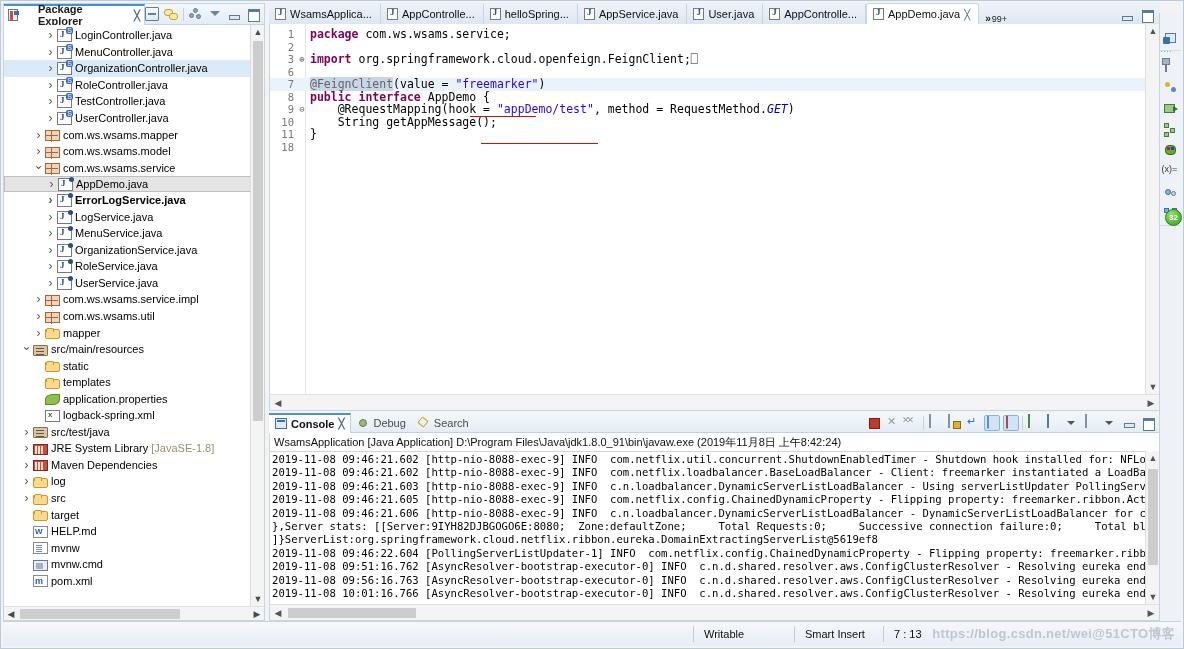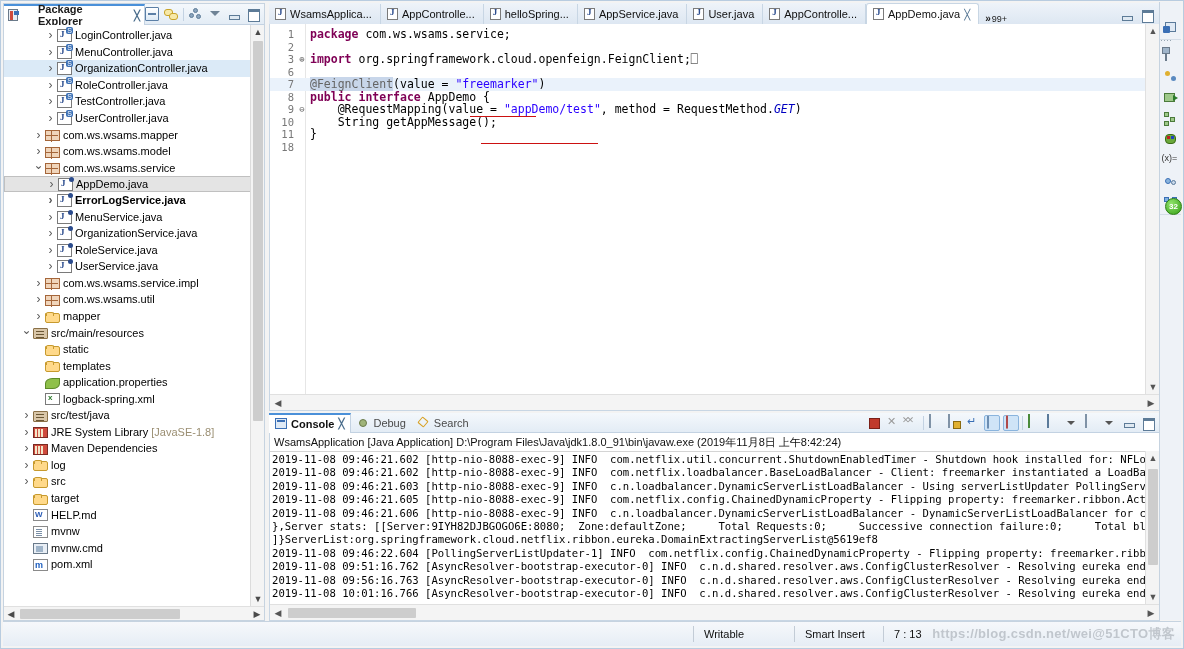--- a/index.html
+++ b/index.html
@@ -270,21 +270,21 @@
   .c-vscroll { position:absolute; right:0; top:18px; bottom:16px; width:14px; background:#f4f4f4; border-left:1px solid #e0e0e0;}
   .c-vscroll .a{position:absolute;left:0;width:14px;height:14px;text-align:center;font-size:9px;line-height:14px;color:#555;}
   .c-vscroll .thumb{position:absolute;left:2px;width:10px;background:#cdcdcd;border-radius:1px;}
   .c-hscroll { position:absolute; left:0; right:0; bottom:0; height:16px; background:#f4f4f4; border-top:1px solid #e0e0e0; display:flex; align-items:center;}
   .c-hscroll .a{width:16px;text-align:center;font-size:9px;color:#555;}
   .c-hscroll .track{flex:1;height:16px;position:relative;}
   .c-hscroll .thumb{position:absolute;left:2px;top:3px;height:10px;background:#cdcdcd;border-radius:1px;}
 
   
   #rtoolbar {
-    position:absolute; right:2px; top:1px; width:22px; height:618px;
+    position:absolute; right:2px; top:12px; width:22px; height:618px;
     background:#eef2f7; border-left:1px solid #c6d3e0;
   }
   .rtb-sec { border-bottom:1px solid #d4dde7; padding:3px 0; display:flex; flex-direction:column; align-items:center; gap:5px;}
   .rtb-i { width:16px; height:16px; position:relative; }
   .rtb-dots::before{content:"\00B7 \00B7 \00B7 \00B7";position:absolute;left:0;top:-5px;font-size:9px;color:#8a9aa8;letter-spacing:0px;}
   .r-persp{background:#e8eef5;border:1px solid #6a7a8a;width:12px;height:11px;margin:2px 0 0 2px;}
   .r-persp::after{content:"";position:absolute;left:-1px;top:-1px;width:6px;height:5px;background:#9fb4c9;border:1px solid #6a7a8a;}
   .r-vars{ }
   .r-vars::before{content:"(x)=";position:absolute;left:-1px;top:0;font-size:9px;color:#333;}
   .r-green { width:17px;height:17px;border-radius:50%;background:radial-gradient(circle at 35% 30%,#8fe36a,#35a017); border:1px solid #2c7d13;
@@ -386,20 +386,25 @@
           <span class="tlabel">AppDemo.java</span>
         </div>
         <div class="trow" style="padding-left: 40px; font-weight: bold;">
           <span class="arrow closed"></span>
           <span class="ticon ic-iface"></span>
           <span class="tlabel">ErrorLogService.java</span>
         </div>
         <div class="trow" style="padding-left: 40px;">
           <span class="arrow closed"></span>
           <span class="ticon ic-iface"></span>
+          <span class="tlabel">LogService.java</span>
+        </div>
+        <div class="trow" style="padding-left: 40px;">
+          <span class="arrow closed"></span>
+          <span class="ticon ic-iface"></span>
           <span class="tlabel">MenuService.java</span>
         </div>
         <div class="trow" style="padding-left: 40px;">
           <span class="arrow closed"></span>
           <span class="ticon ic-iface"></span>
           <span class="tlabel">OrganizationService.java</span>
         </div>
         <div class="trow" style="padding-left: 40px;">
           <span class="arrow closed"></span>
           <span class="ticon ic-iface"></span>
@@ -562,21 +567,21 @@
         <div style="position:absolute;left:1px;top:91px;width:10px;height:26px;background:#dbe8f6;"></div>
       </div>
       <div class="gutter"></div>
       <div class="codearea" id="code-lines">
           <div class="cline"><span class="lnum">1</span><span class="fold"></span><span class="ctext"><span class="k-kw">package</span><span class="k-plain"> com.ws.wsams.service;</span></span></div>
           <div class="cline"><span class="lnum">2</span><span class="fold"></span><span class="ctext"></span></div>
           <div class="cline"><span class="lnum">3</span><span class="fold">⊕</span><span class="ctext"><span class="k-kw">import</span><span class="k-plain"> org.springframework.cloud.openfeign.FeignClient;</span><span class="k-ann">⎕</span></span></div>
           <div class="cline"><span class="lnum">6</span><span class="fold"></span><span class="ctext"></span></div>
           <div class="cline hl"><span class="lnum">7</span><span class="fold"></span><span class="ctext"><span class="k-ann sel-token">@FeignClient</span><span class="k-plain">(value = </span><span class="k-str">"freemarker"</span><span class="k-plain">)</span></span></div>
           <div class="cline"><span class="lnum">8</span><span class="fold"></span><span class="ctext"><span class="k-kw">public interface</span><span class="k-plain"> AppDemo {</span></span></div>
-          <div class="cline"><span class="lnum">9</span><span class="fold">⊖</span><span class="ctext"><span class="k-plain">    @RequestMapping(value = </span><span class="k-str">"appDemo/test"</span><span class="k-plain">, method = RequestMethod.</span><span class="k-static">GET</span><span class="k-plain">)</span></span></div>
+          <div class="cline"><span class="lnum">9</span><span class="fold">⊖</span><span class="ctext"><span class="k-plain">    @RequestMapping(hook = </span><span class="k-str">"appDemo/test"</span><span class="k-plain">, method = RequestMethod.</span><span class="k-static">GET</span><span class="k-plain">)</span></span></div>
           <div class="cline"><span class="lnum">10</span><span class="fold"></span><span class="ctext"><span class="k-plain">    String getAppMessage();</span></span></div>
           <div class="cline"><span class="lnum">11</span><span class="fold"></span><span class="ctext"><span class="k-plain">}</span></span></div>
           <div class="cline"><span class="lnum">18</span><span class="fold"></span><span class="ctext"></span></div>
         </div>
       <div class="redline" style="left:200px;top:92px;width:66px;"></div>
       <div class="redline" style="left:211px;top:119px;width:117px;"></div>
       <div class="ed-vscroll">
         <div class="a" style="top:0;">▲</div>
         <div class="a" style="bottom:0;">▼</div>
       </div>

